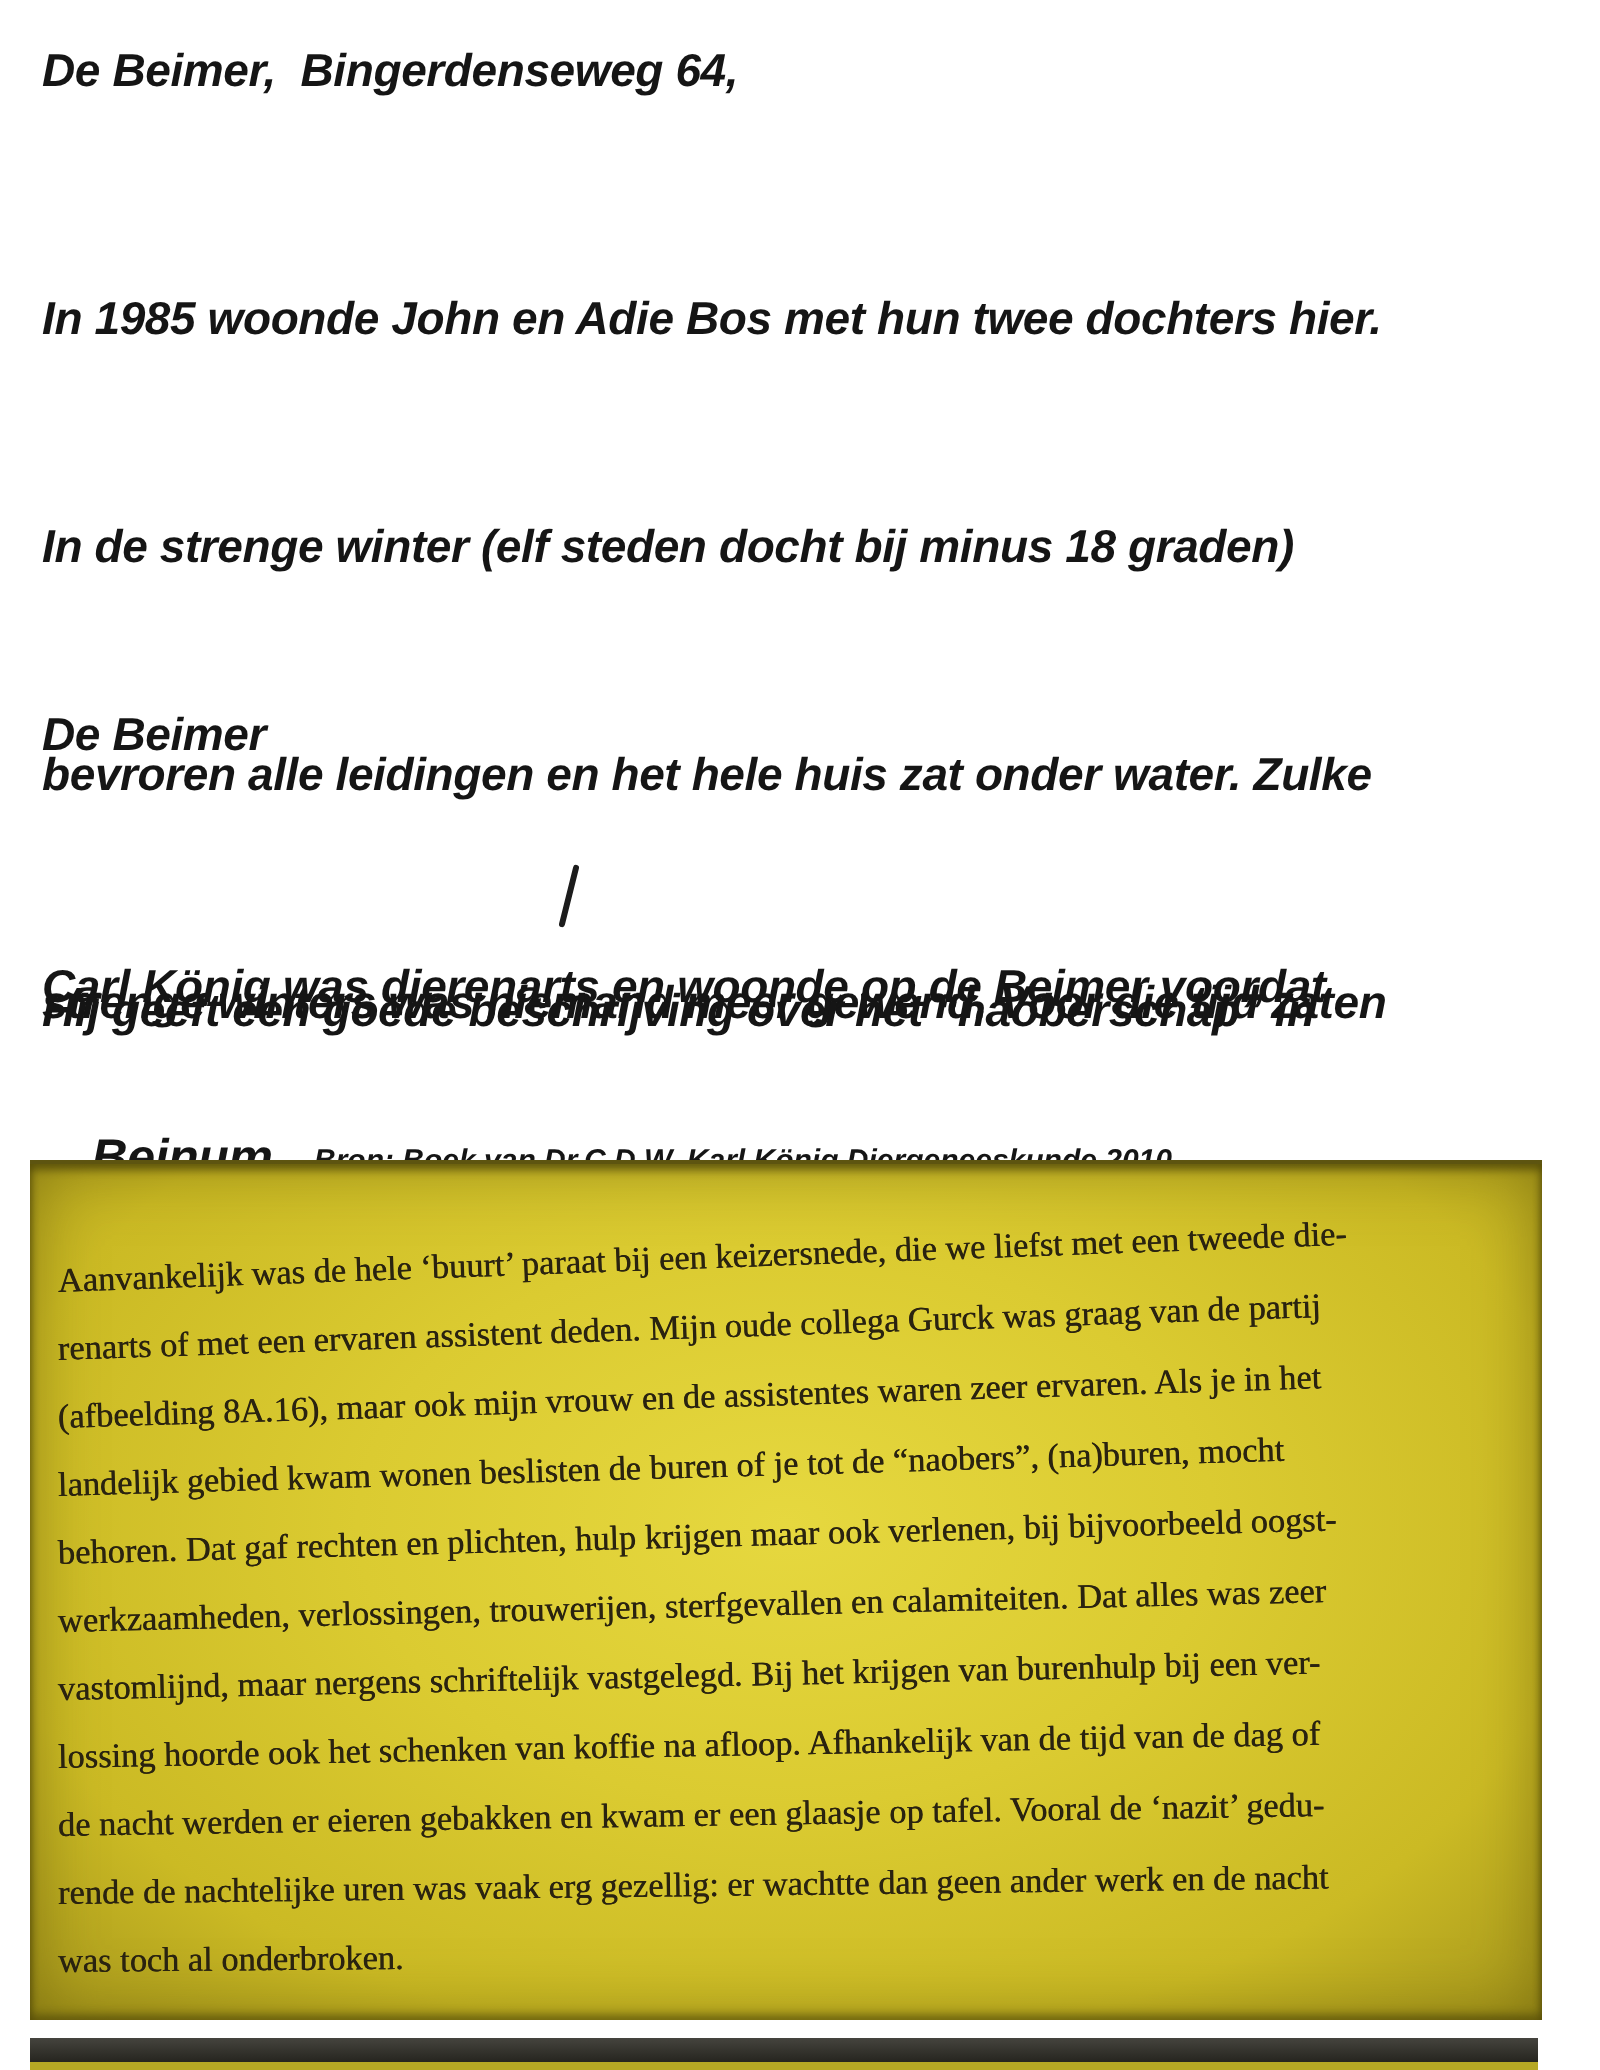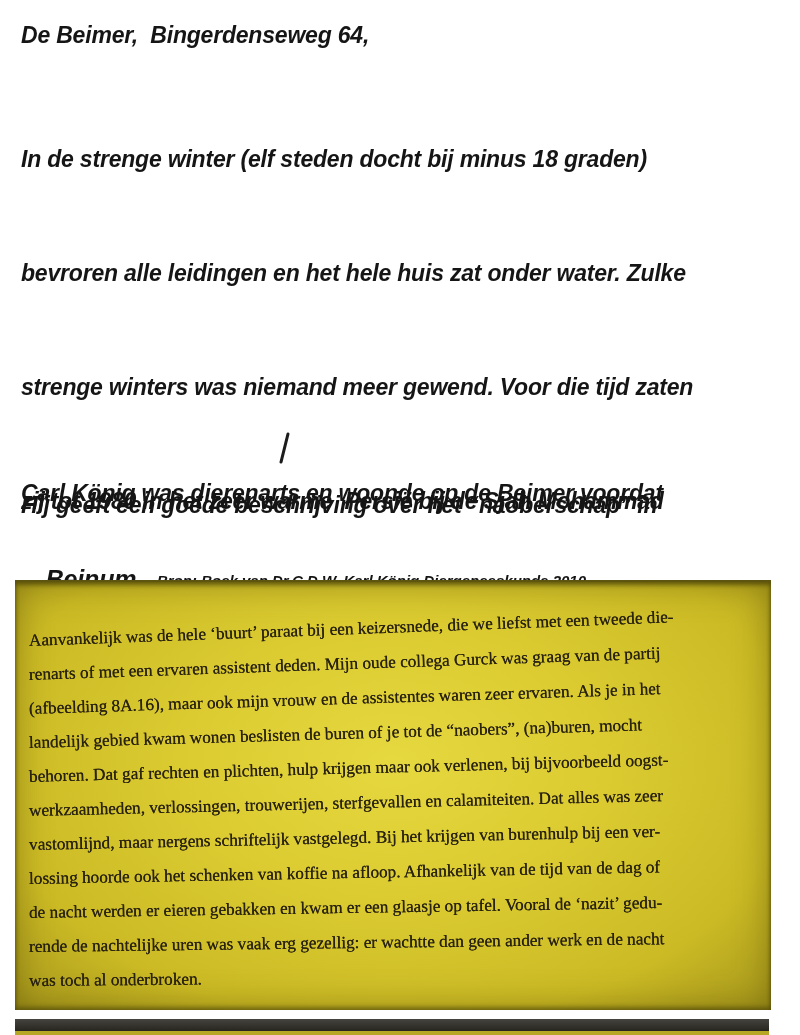--- a/index.html
+++ b/index.html
@@ -83,27 +83,29 @@
   }
 </style>
 </head>
 <body>
 
 <div class="page">
 
   <div class="typed heading">De Beimer,  Bingerdenseweg 64,</div>
 
   <div class="typed para1">
+    <div>In 1985 woonde John en Adie Bos met hun twee dochters hier.</div>
     <div>In de strenge winter (elf steden docht bij minus 18 graden)</div>
     <div>bevroren alle leidingen en het hele huis zat onder water. Zulke</div>
     <div>strenge winters was niemand meer gewend. Voor die tijd zaten</div>
     <div>zij tot 1980 in het zeer warme  Persië bij de Sjah Mohammad</div>
     <div>R.Pahlavi.</div>
   </div>
 
+  <div class="typed subheading">De Beimer</div>
 
   <div class="typed para2">
     <div>Carl König was dierenarts en woonde op de Beimer voordat</div>
     <div>John en Adie Bos in 1984 gingen intrekken.</div>
     <div class="pen-stroke"></div>
   </div>
 
   <div class="typed para3-l1">Hij geeft een goede beschrijving over het “naoberschap” in</div>
 
   <div class="typed para3-l2">

